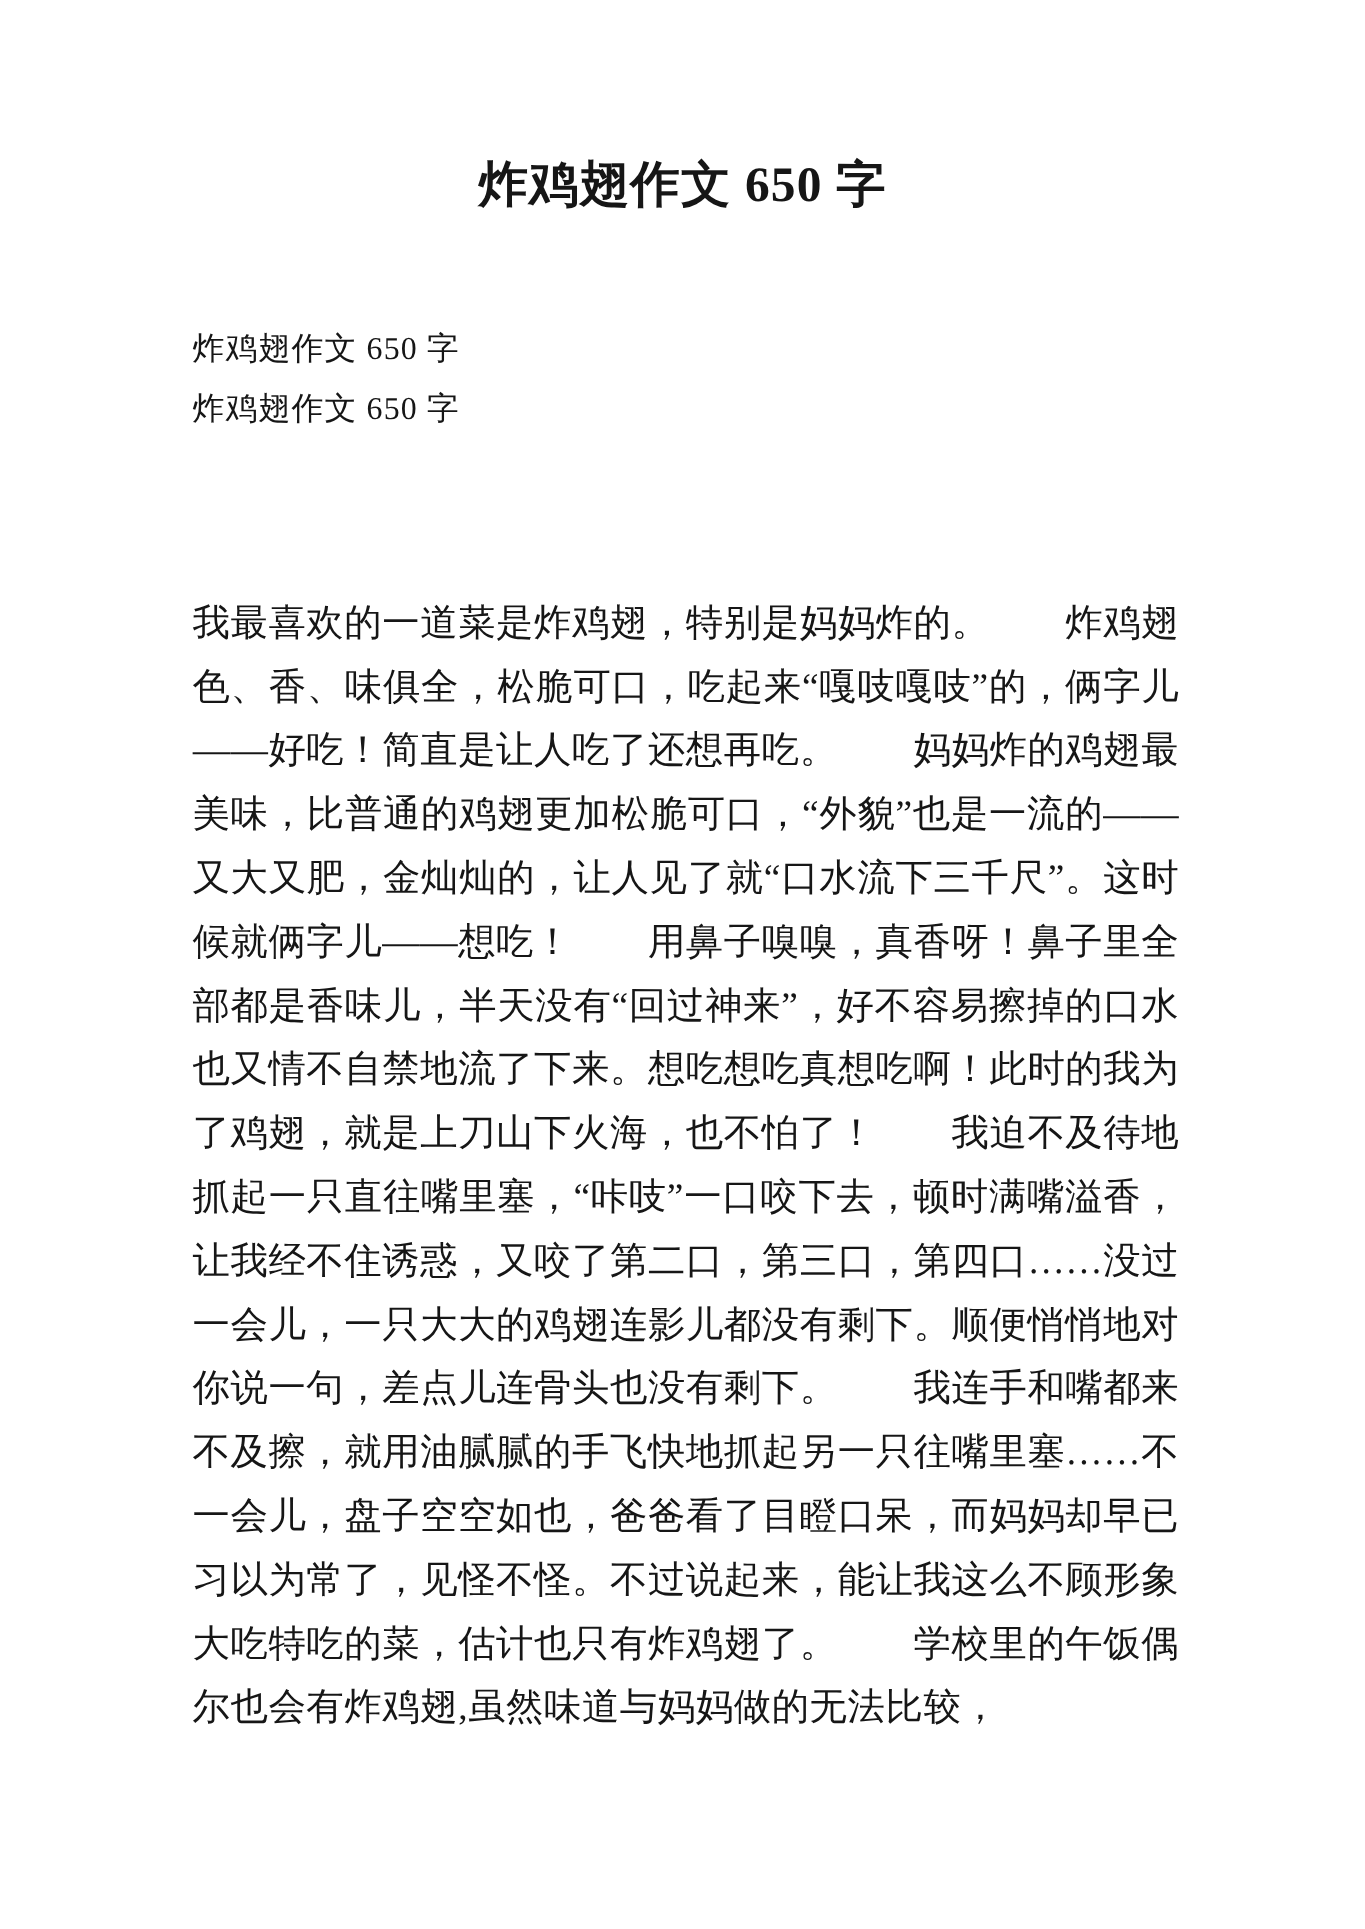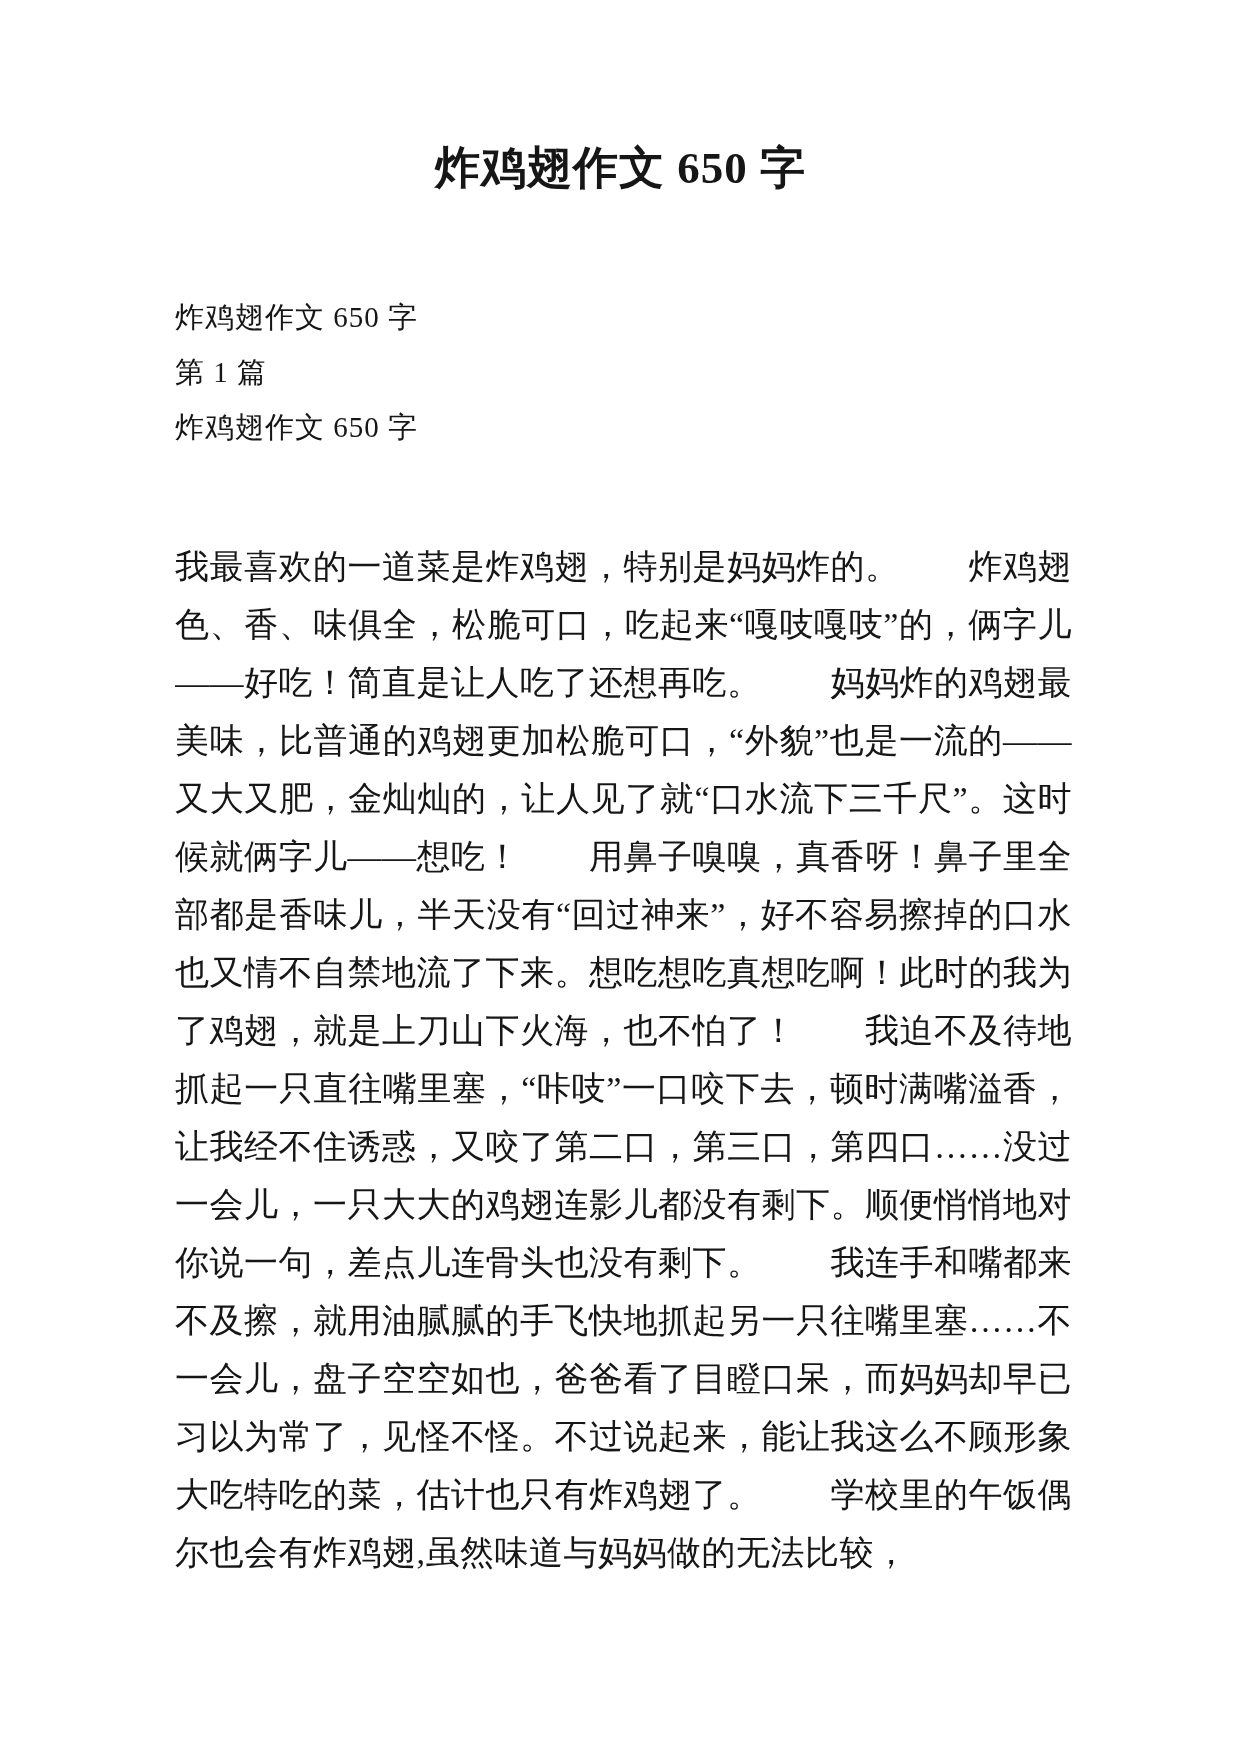--- a/index.html
+++ b/index.html
@@ -58,19 +58,18 @@
 </style>
 </head>
 <body>
 
 <div class="page">
 
   <h1 class="doc-title">炸鸡翅作文 650 字</h1>
 
   <div class="meta-block">
     <p class="meta-line">炸鸡翅作文 650 字</p>
-    <p class="meta-line">第 1 篇</p>
     <p class="meta-line">炸鸡翅作文 650 字</p>
   </div>
 
   <p class="body-paragraph">我最喜欢的一道菜是炸鸡翅，特别是妈妈炸的。　　炸鸡翅色、香、味俱全，松脆可口，吃起来“嘎吱嘎吱”的，俩字儿——好吃！简直是让人吃了还想再吃。　　妈妈炸的鸡翅最美味，比普通的鸡翅更加松脆可口，“外貌”也是一流的——又大又肥，金灿灿的，让人见了就“口水流下三千尺”。这时候就俩字儿——想吃！　　用鼻子嗅嗅，真香呀！鼻子里全部都是香味儿，半天没有“回过神来”，好不容易擦掉的口水也又情不自禁地流了下来。想吃想吃真想吃啊！此时的我为了鸡翅，就是上刀山下火海，也不怕了！　　我迫不及待地抓起一只直往嘴里塞，“咔吱”一口咬下去，顿时满嘴溢香，让我经不住诱惑，又咬了第二口，第三口，第四口……没过一会儿，一只大大的鸡翅连影儿都没有剩下。顺便悄悄地对你说一句，差点儿连骨头也没有剩下。　　我连手和嘴都来不及擦，就用油腻腻的手飞快地抓起另一只往嘴里塞……不一会儿，盘子空空如也，爸爸看了目瞪口呆，而妈妈却早已习以为常了，见怪不怪。不过说起来，能让我这么不顾形象大吃特吃的菜，估计也只有炸鸡翅了。　　学校里的午饭偶尔也会有炸鸡翅,虽然味道与妈妈做的无法比较，</p>
 
 </div>
 
 </body></html>

